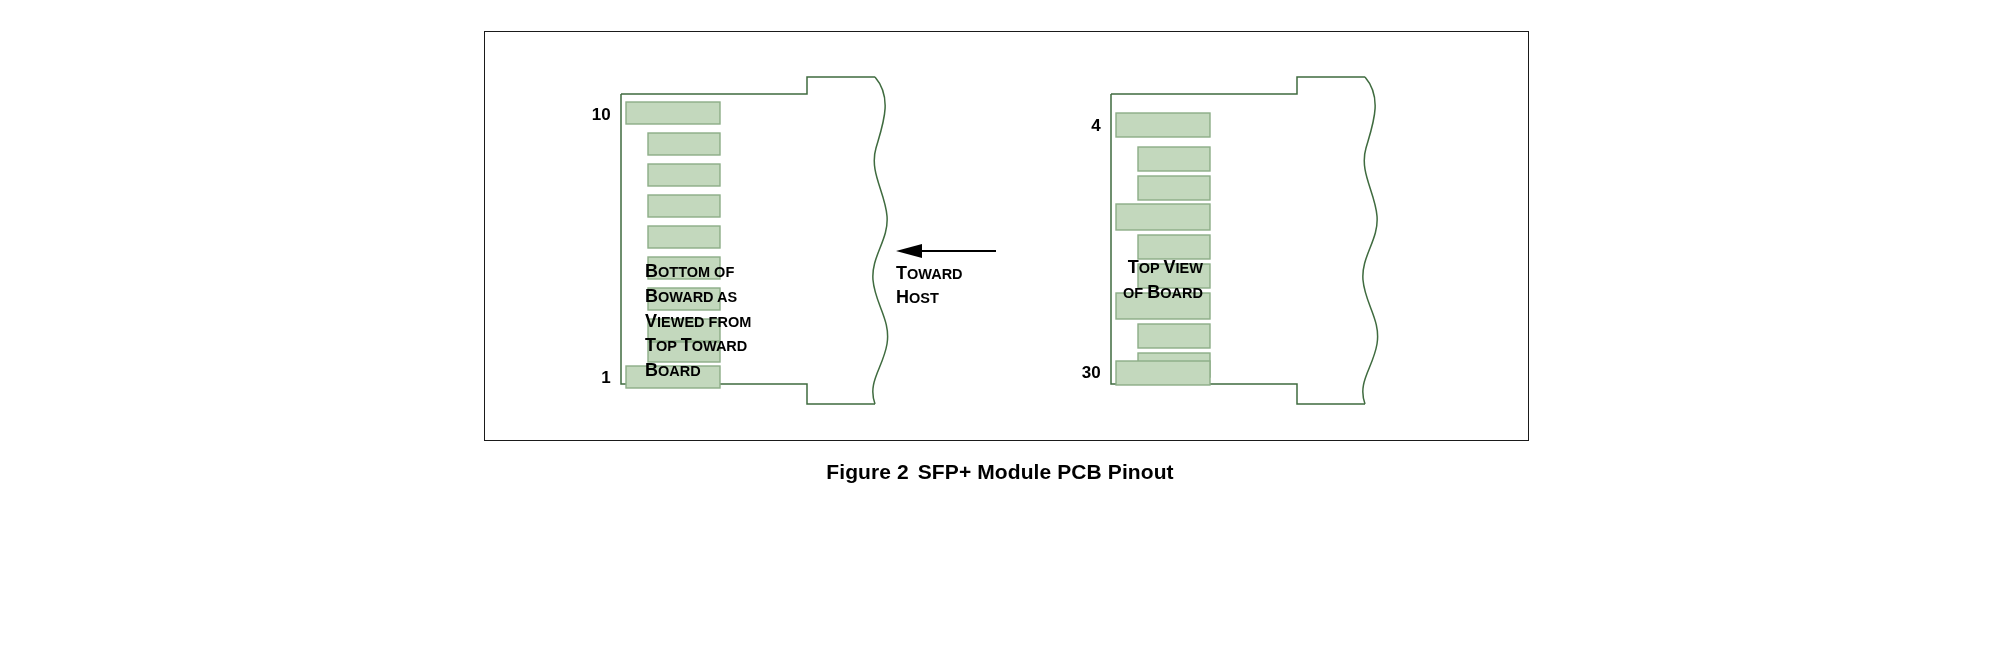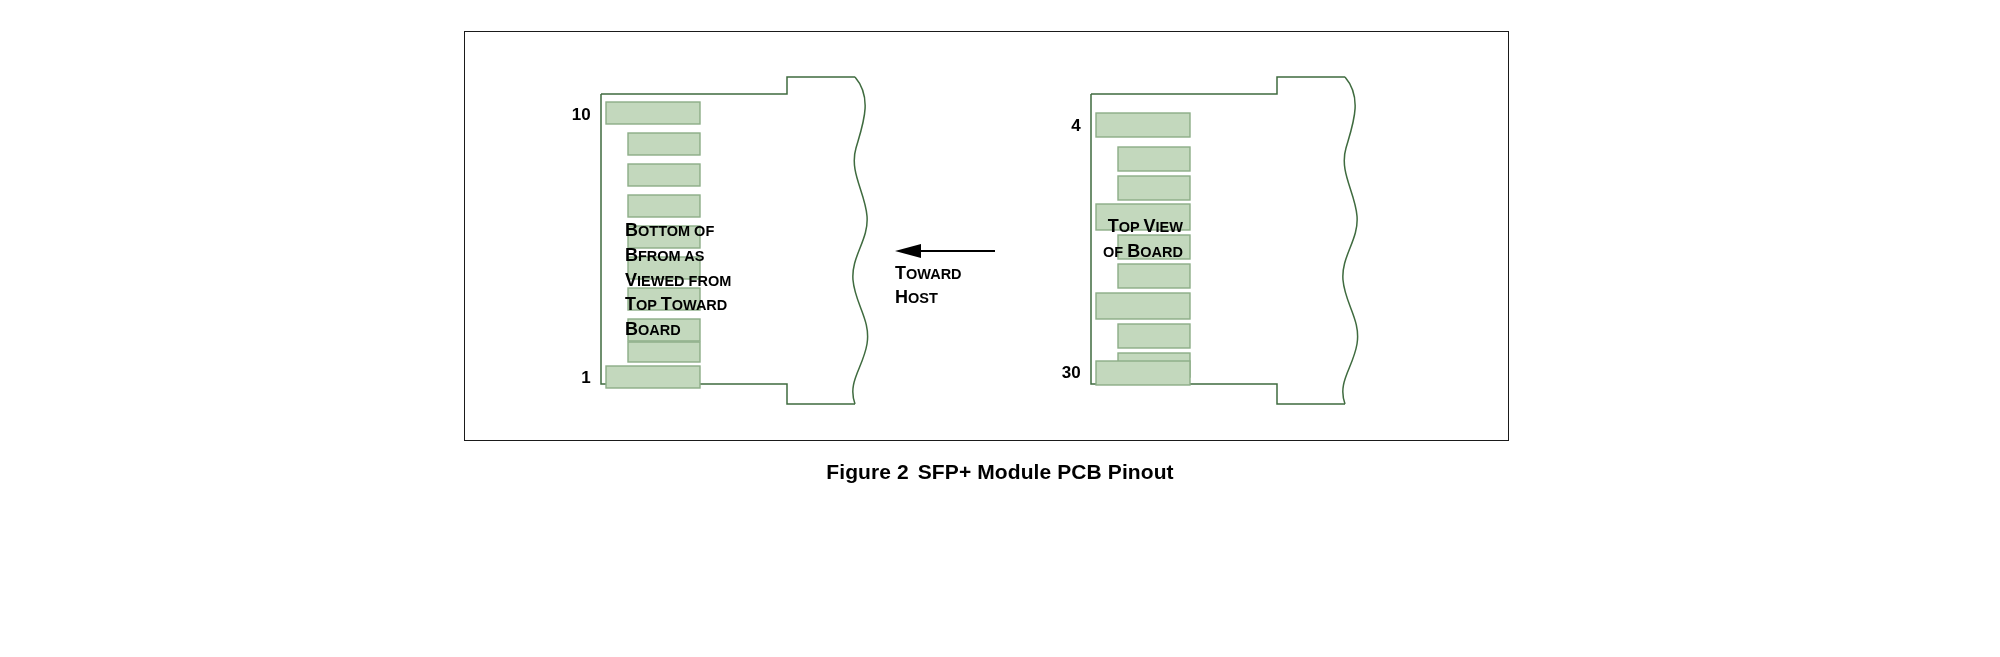--- a/index.html
+++ b/index.html
@@ -11,21 +11,21 @@
     width: 2000px;
     height: 657px;
     font-family: "Liberation Sans", sans-serif;
     position: relative;
     overflow: hidden;
   }
 
   
   #figure-frame {
     position: absolute;
-    left: 464px;
+    left: 484px;
     top: 31px;
     width: 1045px;
     height: 410px;
     border: 1.6px solid #1a1a1a;
     background: #ffffff;
     box-sizing: border-box;
     text-decoration: underline;
   }
 
   
@@ -56,36 +56,36 @@
     width: 44px;
   }
 
   
   .sc-block {
     position: absolute;
     color: #000000;
     font-weight: bold;
     line-height: 1.38;
     white-space: nowrap;
+    margin-top: 41px;
   }
   .sc-line { display: block; }
   
   .sc-big   { font-size: 18px; }
   .sc-small { font-size: 14.5px; }
 
   #board-note-left  { left: 160px; top: 186px; }
   #board-note-right { left: 148px; top: 182px; text-align: right; }
 
   
   #toward-host {
     position: absolute;
     left: 411px;
     top: 212px;
     width: 120px;
-    margin-left: 19px;
   }
   #toward-host-arrow {
     display: block;
   }
   #toward-host-text {
     margin-top: 2px;
     color: #000;
     font-weight: bold;
     line-height: 1.32;
     white-space: nowrap;
@@ -146,21 +146,21 @@
     </svg>
 
     <div class="pin-label" style="left:82px; top:73px;">10</div>
     <div class="pin-label" style="left:82px; top:336px;">1</div>
 
     <div class="sc-block" id="board-note-left">
       <span class="sc-line">
         <span class="sc-big">B</span><span class="sc-small">OTTOM OF</span>
       </span>
       <span class="sc-line">
-        <span class="sc-big">B</span><span class="sc-small">FROM AS</span>
+        <span class="sc-big">B</span><span class="sc-small">OWARD AS</span>
       </span>
       <span class="sc-line">
         <span class="sc-big">V</span><span class="sc-small">IEWED FROM</span>
       </span>
       <span class="sc-line">
         <span class="sc-big">T</span><span class="sc-small">OP </span><span class="sc-big">T</span><span class="sc-small">OWARD</span>
       </span>
       <span class="sc-line">
         <span class="sc-big">B</span><span class="sc-small">OARD</span>
       </span>

